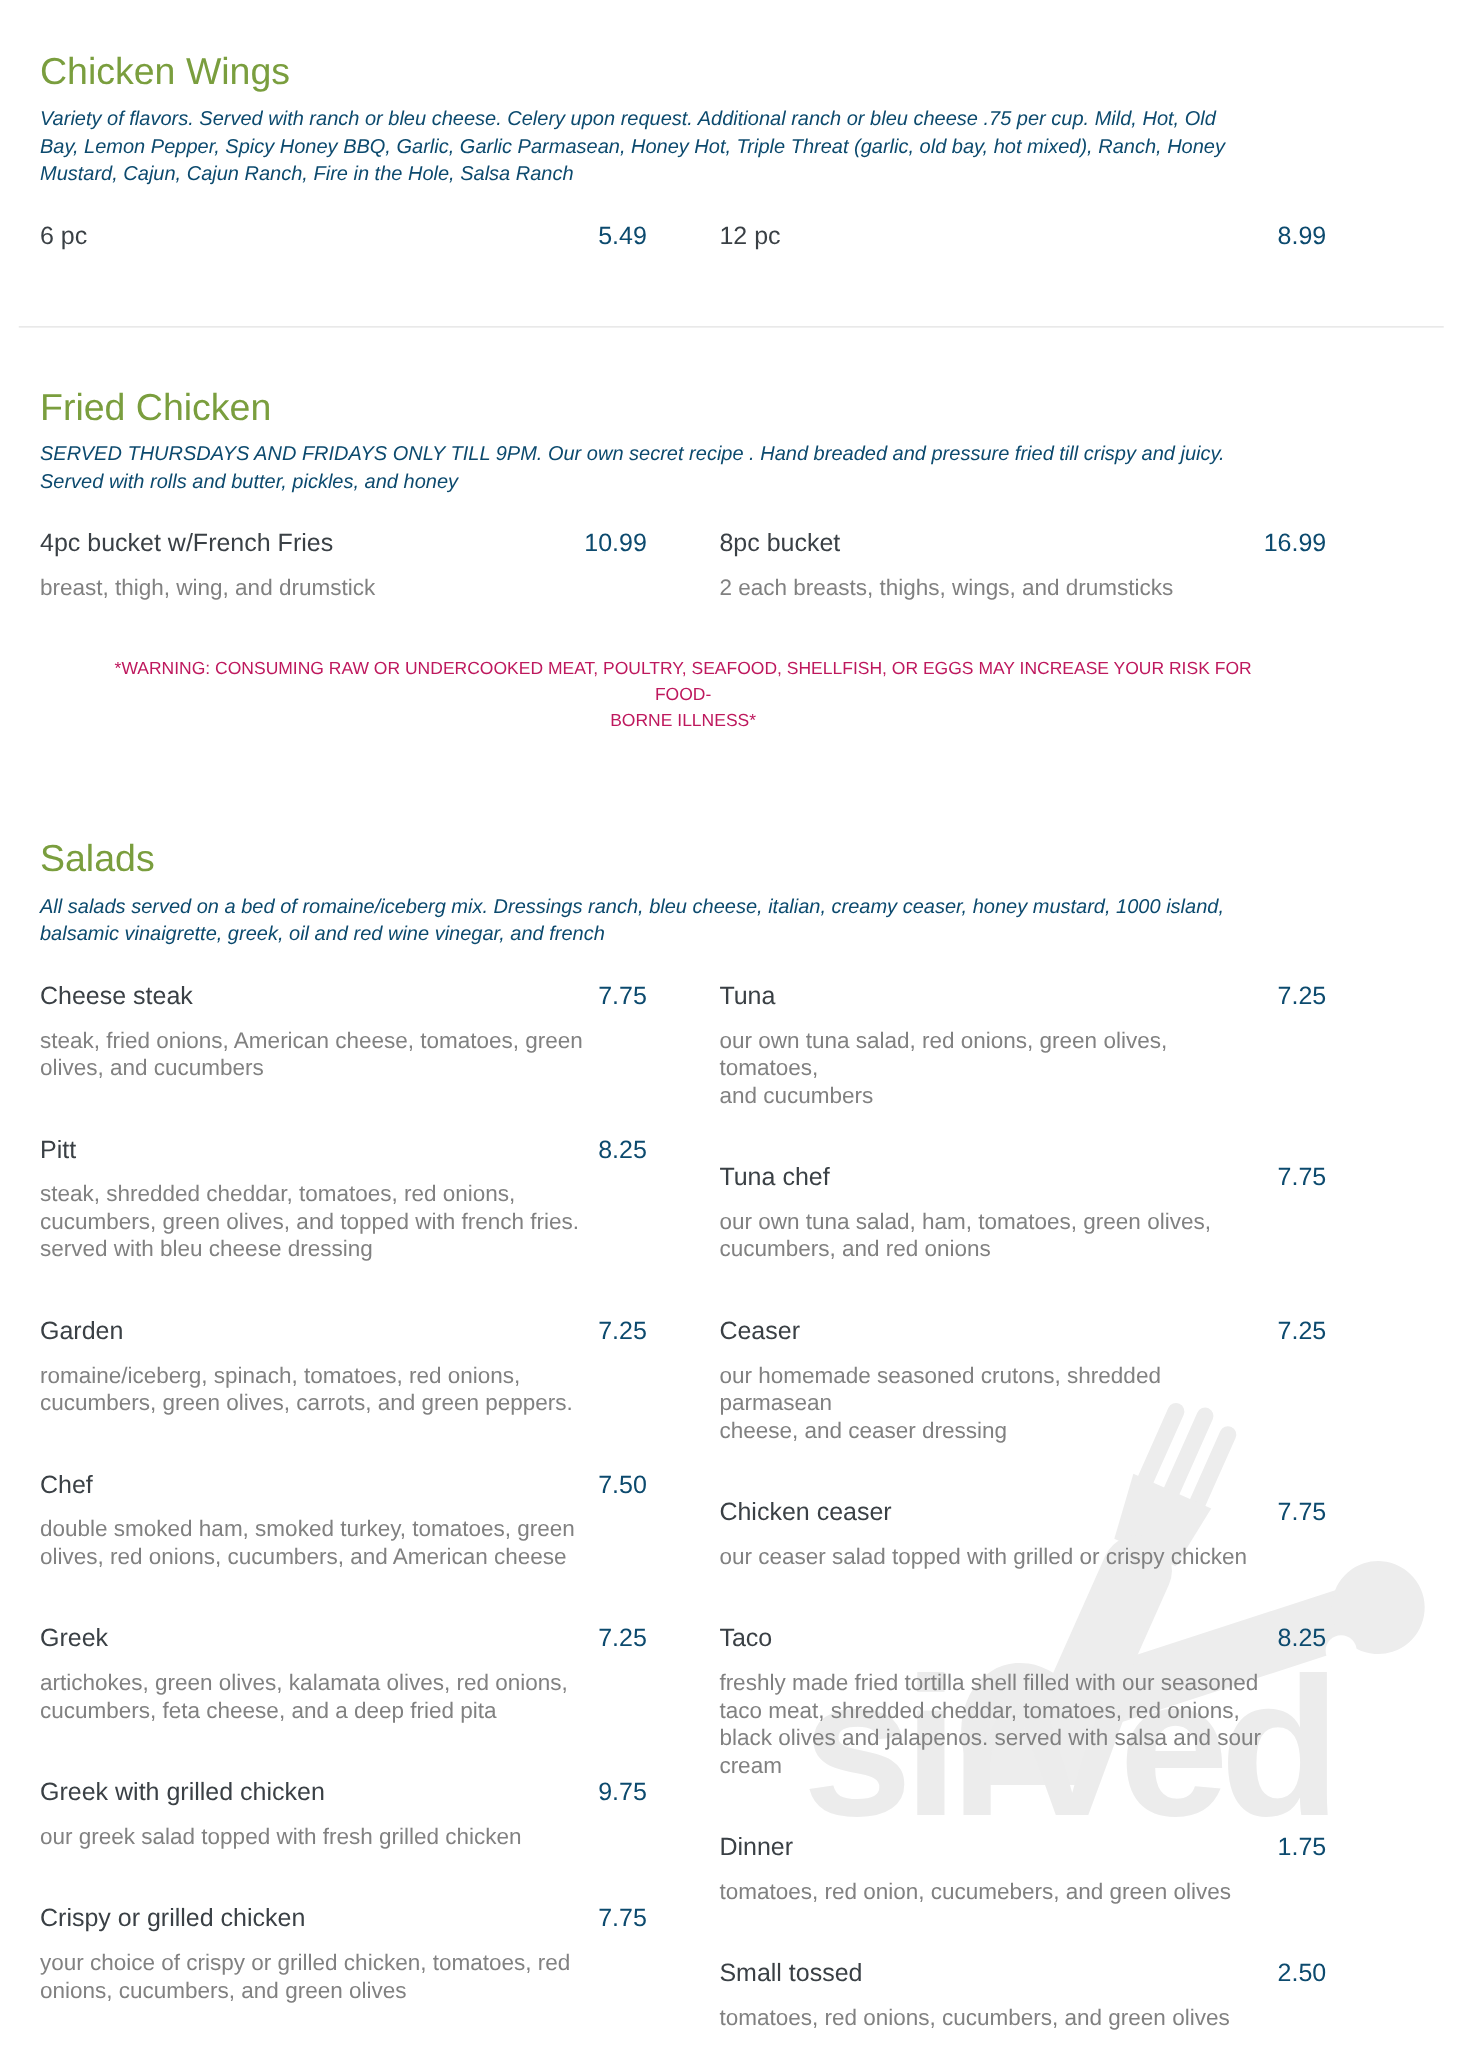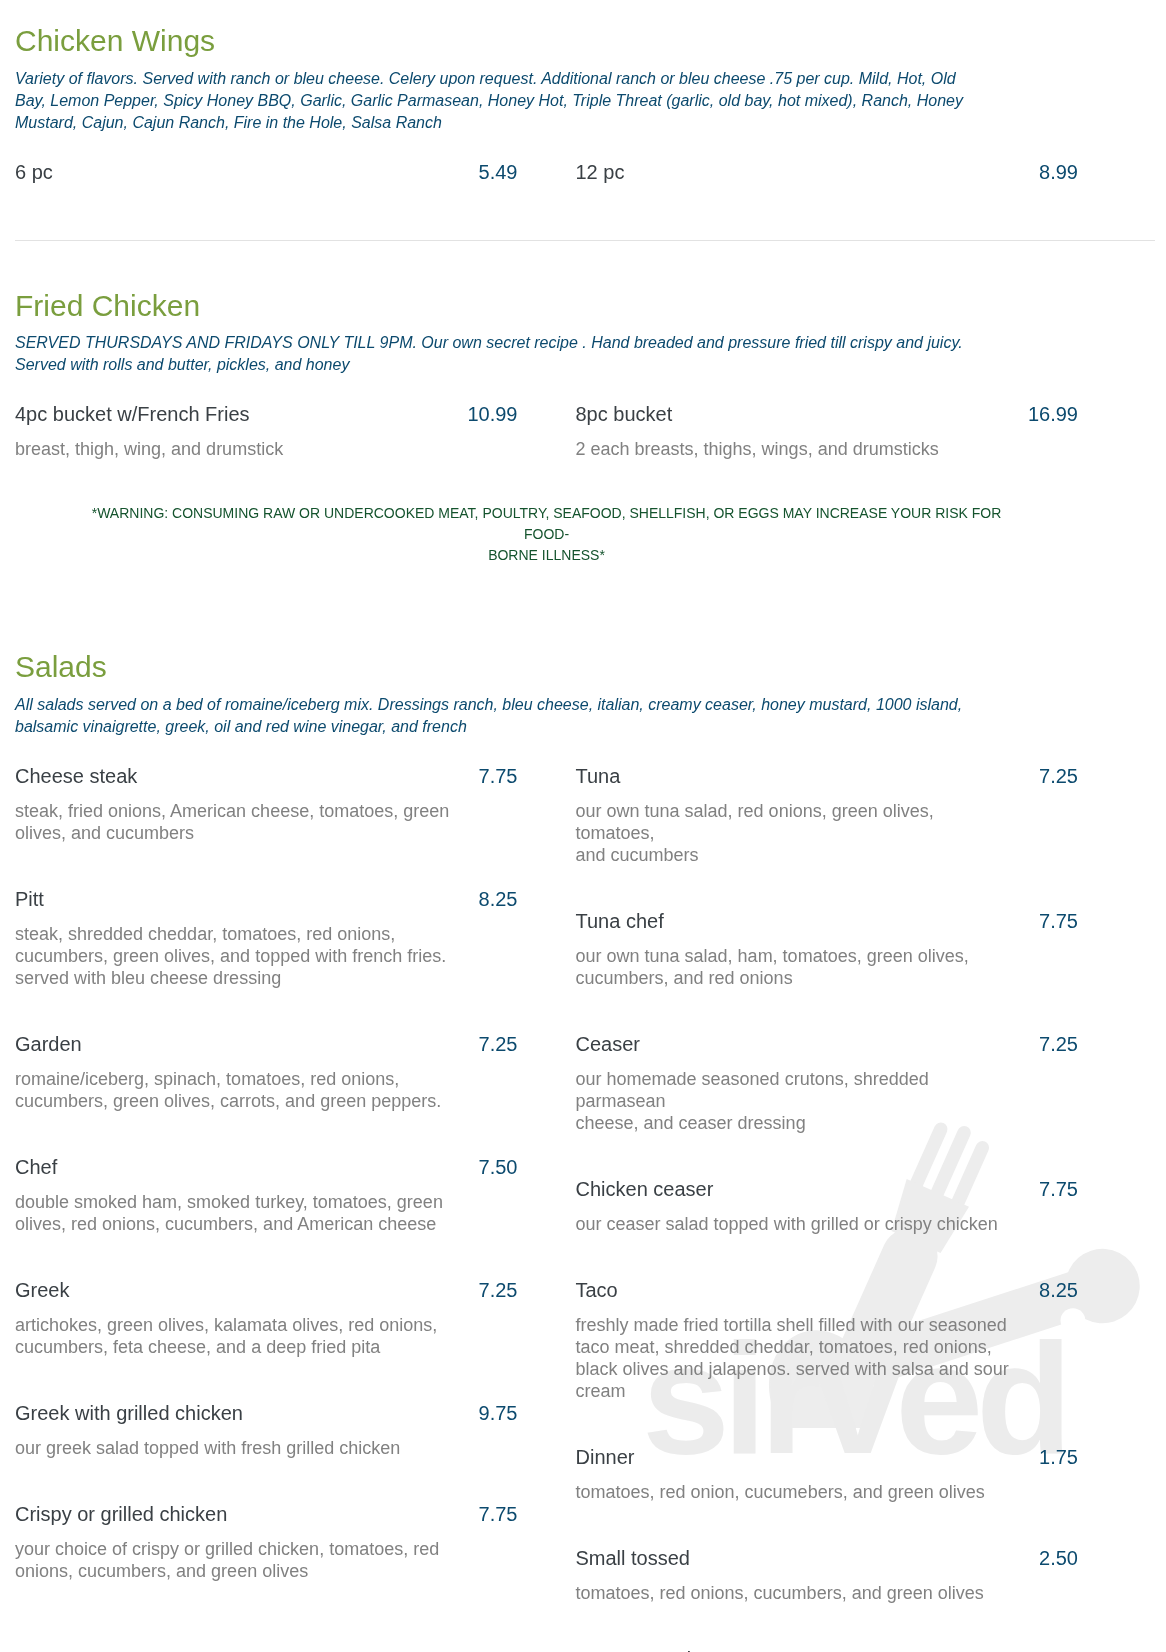--- a/index.html
+++ b/index.html
@@ -10,41 +10,41 @@
   
   .watermark{position:absolute;inset:0;z-index:0;pointer-events:none;}
   .wm-icon{position:absolute;left:728px;top:1118px;width:448px;height:310px;}
   .wm-text{
     position:absolute;left:642px;top:1319px;
     font-size:158px;font-weight:700;letter-spacing:-7px;line-height:1;
     color:#ececec;
   }
   
   .page{position:relative;z-index:1;padding:24px 88px 0 15px;}
-  .menu-section{margin:0;}
+  .menu-section{margin:17px;}
   .sec-2{margin-top:84px;}
   .section-title{
     margin:0;font-size:30px;font-weight:400;line-height:1.12;color:#7a9e3e;
   }
   .section-desc{
     margin:10px 0 0;font-style:italic;color:#0c4a6e;
     font-size:16px;line-height:22px;white-space:pre-line;max-width:1063px;
   }
   .items{display:flex;gap:58px;margin-top:26px;}
   .col{flex:1;min-width:0;}
   .menu-item{margin-bottom:43px;}
   .item-head{display:flex;justify-content:space-between;align-items:flex-start;}
   .item-name{font-size:20px;color:#3a4045;line-height:24px;}
   .item-price{font-size:20px;color:#0c4a6e;line-height:24px;white-space:nowrap;}
   .item-desc{
     margin:12px 0 0;font-size:18px;color:#818181;line-height:22px;
     white-space:pre-line;max-width:440px;
   }
   .section-note{
-    margin:0 auto;max-width:940px;text-align:center;color:#14532d;
+    margin:0 auto;max-width:940px;text-align:center;color:#be185d;
     font-size:14px;line-height:21px;white-space:pre-line;
   }
   .divider{border:0;border-top:1px solid #e2e2e2;margin:13px -77px 48px 0;}
 </style>
 </head>
 <body>
 
 <div class="watermark">
   <svg class="wm-icon" viewBox="0 0 430 300" xmlns="http://www.w3.org/2000/svg">
     <g fill="#ededed">

